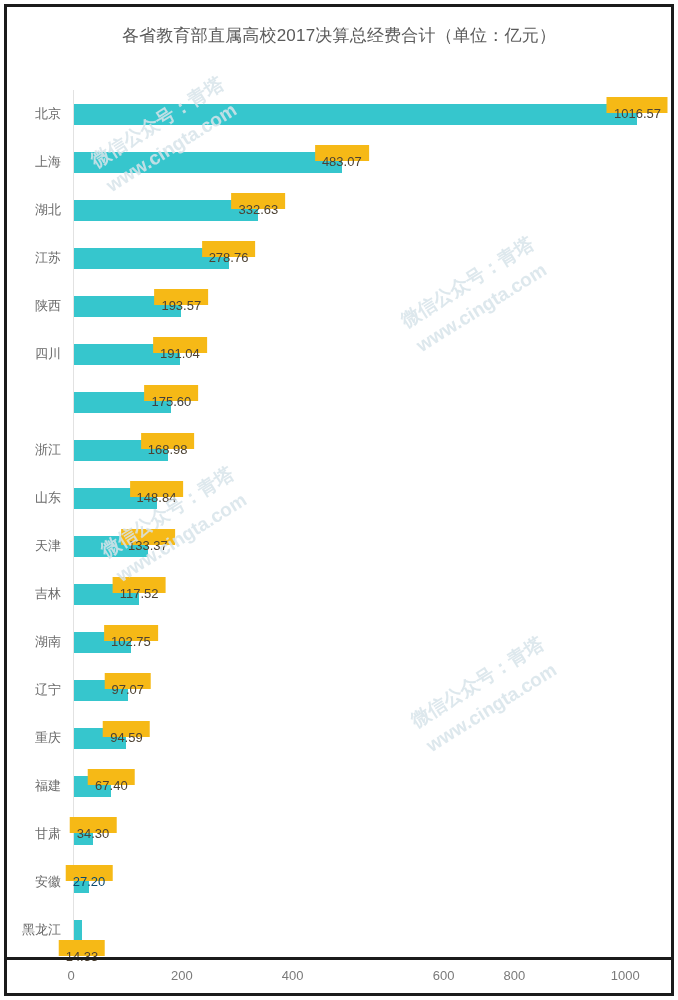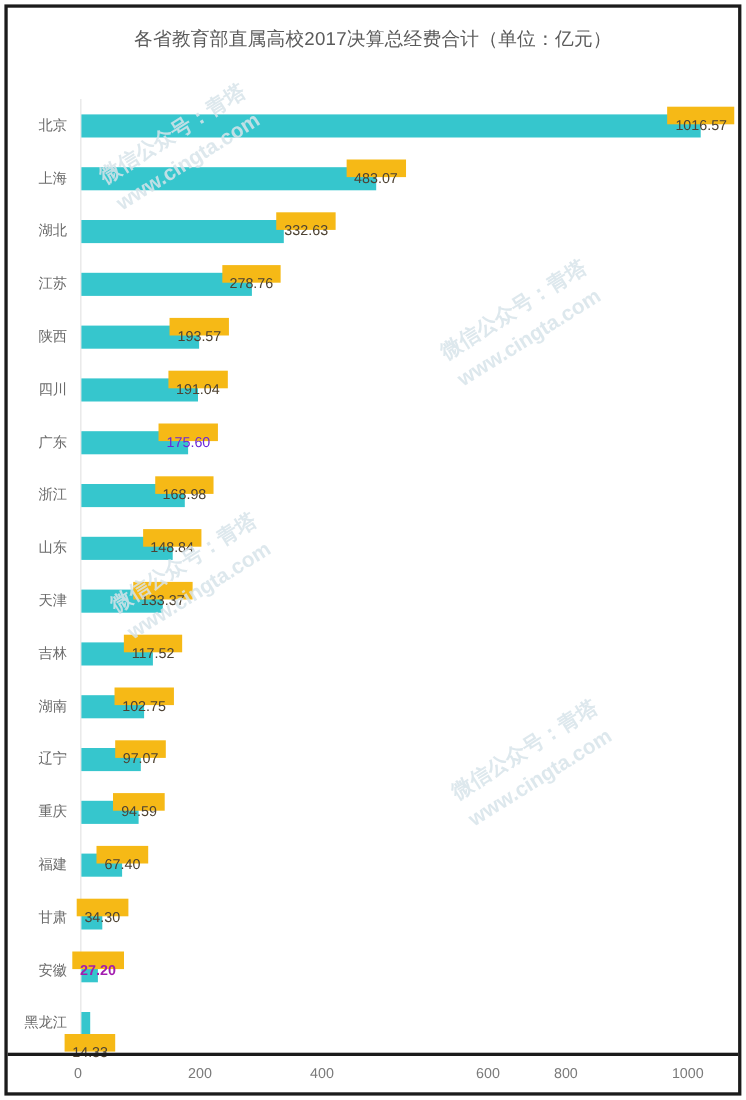--- a/index.html
+++ b/index.html
@@ -166,41 +166,40 @@
           <div class="val-label" style="left: 637.485px; background: rgb(246, 185, 22); color: rgb(77, 66, 51);">1016.57</div>
         </div>
         <div class="bar-row" style="top: 48px;">
           <div class="cat-label">上海</div>
           <div class="bar" style="width: 267.766px; background: rgb(54, 198, 205);"></div>
           <div class="val-label" style="left: 341.766px; background: rgb(246, 185, 22); color: rgb(77, 66, 51);">483.07</div>
         </div>
         <div class="bar-row" style="top: 96px;">
           <div class="cat-label">湖北</div>
           <div class="bar" style="width: 184.377px; background: rgb(54, 198, 205);"></div>
-          <div class="val-label" style="left: 258.377px; background: rgb(246, 185, 22); color: rgb(77, 66, 51); margin-left: 20px;">332.63</div>
+          <div class="val-label" style="left: 258.377px; background: rgb(246, 185, 22); color: rgb(77, 66, 51);">332.63</div>
         </div>
         <div class="bar-row" style="top: 144px;">
           <div class="cat-label">江苏</div>
           <div class="bar" style="width: 154.517px; background: rgb(54, 198, 205);"></div>
           <div class="val-label" style="left: 228.517px; background: rgb(246, 185, 22); color: rgb(77, 66, 51);">278.76</div>
         </div>
         <div class="bar-row" style="top: 192px;">
           <div class="cat-label">陕西</div>
           <div class="bar" style="width: 107.296px; background: rgb(54, 198, 205);"></div>
           <div class="val-label" style="left: 181.296px; background: rgb(246, 185, 22); color: rgb(77, 66, 51);">193.57</div>
         </div>
         <div class="bar-row" style="top: 240px;">
           <div class="cat-label">四川</div>
           <div class="bar" style="width: 105.893px; background: rgb(54, 198, 205);"></div>
           <div class="val-label" style="left: 179.893px; background: rgb(246, 185, 22); color: rgb(77, 66, 51);">191.04</div>
         </div>
         <div class="bar-row" style="top: 288px;">
-          <div class="cat-label">广东</div>
           <div class="bar" style="width: 97.3351px; background: rgb(54, 198, 205);"></div>
-          <div class="val-label" style="left: 171.335px; background: rgb(246, 185, 22); color: #6d28d9;">175.60</div>
+          <div class="val-label" style="left: 171.335px; background: rgb(246, 185, 22); color: #404040;">175.60</div>
         </div>
         <div class="bar-row" style="top: 336px;">
           <div class="cat-label">浙江</div>
           <div class="bar" style="width: 93.6656px; background: rgb(54, 198, 205);"></div>
           <div class="val-label" style="left: 167.666px; background: rgb(246, 185, 22); color: rgb(77, 66, 51);">168.98</div>
         </div>
         <div class="bar-row" style="top: 384px;">
           <div class="cat-label">山东</div>
           <div class="bar" style="width: 82.502px; background: rgb(54, 198, 205);"></div>
           <div class="val-label" style="left: 156.502px; background: rgb(246, 185, 22); color: rgb(77, 66, 51);">148.84</div>
@@ -236,21 +235,21 @@
           <div class="val-label" style="left: 111.36px; background: rgb(246, 185, 22); color: rgb(77, 66, 51);">67.40</div>
         </div>
         <div class="bar-row" style="top: 720px;">
           <div class="cat-label">甘肃</div>
           <div class="bar" style="width: 19.0125px; background: rgb(54, 198, 205);"></div>
           <div class="val-label" style="left: 93.0125px; background: rgb(246, 185, 22); color: rgb(77, 66, 51);">34.30</div>
         </div>
         <div class="bar-row" style="top: 768px;">
           <div class="cat-label">安徽</div>
           <div class="bar" style="width: 15.077px; background: rgb(54, 198, 205);"></div>
-          <div class="val-label" style="left: 89.077px; background: rgb(246, 185, 22); color: #a21caf; font-weight: bold;">27.20</div>
+          <div class="val-label" style="left: 89.077px; background: rgb(246, 185, 22); color: #0c4a6e;">27.20</div>
         </div>
         <div class="bar-row" style="top: 816px;">
           <div class="cat-label">黑龙江</div>
           <div class="bar" style="width: 7.94312px; background: rgb(54, 198, 205);"></div>
           <div class="val-label" style="left: 81.9431px; background: rgb(246, 185, 22); color: rgb(77, 66, 51); margin-top: 27px;">14.33</div>
         </div>
       </div>
     <div id="watermark-layer">
         <div class="watermark" style="left: 85px; top: 60px;">
           <div>微信公众号：青塔</div>

